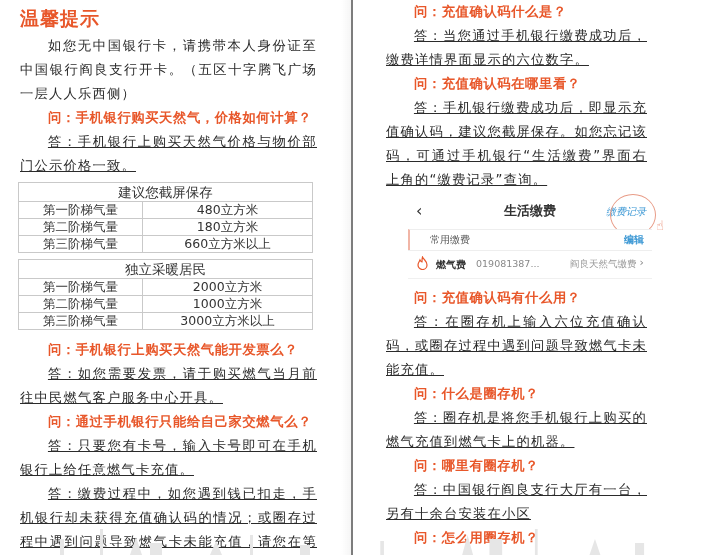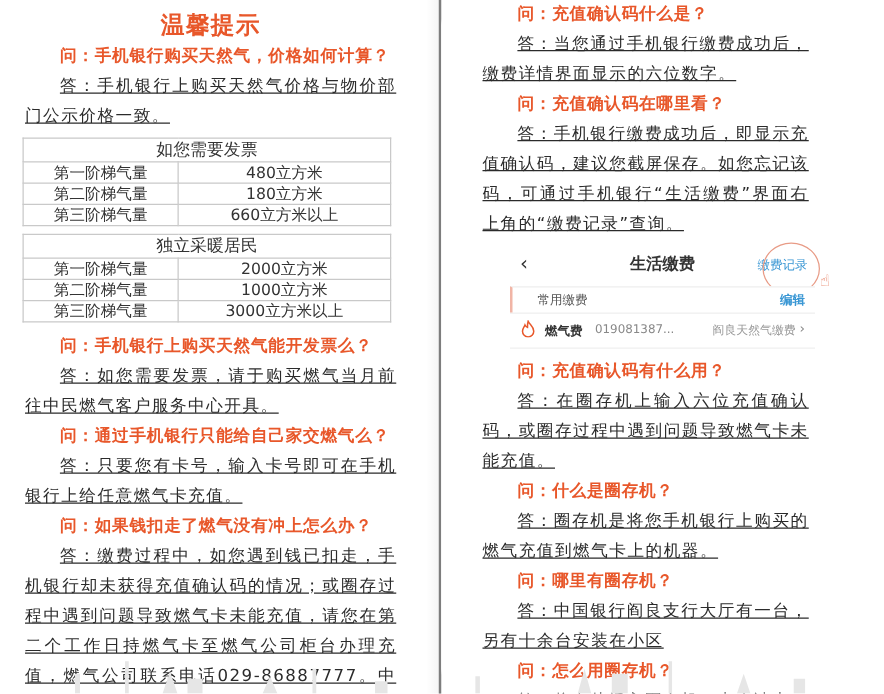--- a/index.html
+++ b/index.html
@@ -12,22 +12,22 @@
   .page { position:absolute; top:0; height:555px; overflow:hidden; background:#fff; }
   .page-left { left:0; width:352px; }
   .page-right { left:353px; width:322px;border-radius:20px; }
   .divider { position:absolute; left:351px; top:0; width:2px; height:555px; background:#7d7d7d; }
   .divider-shadow { position:absolute; left:341px; top:0; width:10px; height:555px; background:linear-gradient(to right, rgba(0,0,0,0), rgba(0,0,0,0.04)); }
 
   .content { position:absolute; left:20px; right:35px; top:0; }
   .page-right .content { left:33px; right:28px; }
 
   .title {
-    text-align:center; color:#e8572a; font-weight:bold;
-    font-size:19px; letter-spacing:1px; margin-top:6px; height:28px; line-height:28px;
+    text-align:left; color:#e8572a; font-weight:bold;
+    font-size:19px; letter-spacing:1px; margin-top:6px; height:28px; line-height:28px;font-family:Liberation Mono, monospace;
   }
   p { margin:0; font-size:13.3px; line-height:24px; letter-spacing:1.2px; text-align:justify; }
   p.indent { text-indent:2.1em; }
   .q { color:#e8572a; font-weight:bold; text-indent:2.1em; letter-spacing:0.6px; }
   .a { text-indent:2.1em;text-decoration:underline; }
 
   table.tier {
     width:295px; margin-left:-2px; border-collapse:collapse;
     font-size:12.5px; color:#333; margin-top:4px;
   }
@@ -39,21 +39,21 @@
   .tier-gap { height:6px; }
 
   
   .phone {
     position:relative; margin:4px 0 6px 22px; width:244px; height:84px; background:#fff;
     font-size:11px; color:#444;
   }
   .phone .hdr { position:relative; height:33px; }
   .phone .back { position:absolute; left:8px; top:5px; font-size:16px; color:#333; }
   .phone .ptitle { position:absolute; left:0; right:0; top:6px; text-align:center; font-size:13px; font-weight:bold; color:#333; }
-  .phone .rec { position:absolute; right:6px; top:9px; font-size:10px; color:#3a97d4; }
+  .phone .rec { position:absolute; right:6px; top:9px; font-size:10px; color:#3a97d4;font-style:italic; }
   .phone .circle { position:absolute; right:-4px; top:-2px; width:44px; height:40px; border:1px solid #e89b86; border-radius:50%; }
   .phone .hand { position:absolute; right:-12px; top:22px; font-size:13px; color:#e98a70; }
   .phone .sec { position:relative; height:20px; border-top:1px solid #eee; border-left:2px solid #f1b5a6; background:#fff; box-shadow:0 1px 0 #eee; }
   .phone .sec .l { position:absolute; left:20px; top:3px; font-size:10px; color:#555; }
   .phone .sec .r { position:absolute; right:8px; top:3px; font-size:10px; color:#3a97d4; font-weight:bold; }
   .phone .row { position:relative; height:28px; border-bottom:1px solid #f0f0f0; }
   .phone .row .ic { position:absolute; left:8px; top:6px; width:13px; height:14px; color:#e8572a; font-size:12px; line-height:14px; }
   .phone .row .n { position:absolute; left:28px; top:8px; font-size:10px; font-weight:bold; color:#333; }
   .phone .row .num { position:absolute; left:68px; top:8px; font-size:9.5px; color:#888; }
   .phone .row .org { position:absolute; left:128px; top:8px; font-size:9.5px; color:#999;margin-left:34px; }
@@ -61,27 +61,28 @@
 
   
   .skyline { position:absolute; left:0; bottom:0; width:100%; height:30px; pointer-events:none; }
 </style>
 </head>
 <body>
 
 <div class="page page-left">
   <div class="content">
     <div class="title">温馨提示</div>
+    <p class="indent">如您无中国银行卡，请携带本人身份证至中国银行阎良支行开卡。（五区十字腾飞广场一层人人乐西侧）</p>
     <p class="q">问：手机银行购买天然气，价格如何计算？</p>
     <p class="a">答：手机银行上购买天然气价格与物价部门公示价格一致。</p>
 
     <table class="tier">
       <tbody>
           <tr>
-            <th colspan="2">如您需要发票</th>
+            <th colspan="2">建议您截屏保存</th>
           </tr>
       <tr>
         <td class="lbl">第一阶梯气量</td>
         <td>480立方米</td>
       </tr>
       <tr>
         <td class="lbl">第二阶梯气量</td>
         <td>180立方米</td>
       </tr>
       <tr>
@@ -109,21 +110,20 @@
         <td>3000立方米以上</td>
       </tr>
     </tbody>
       </table>
 
     <div style="height:8px"></div>
     <p class="q">问：手机银行上购买天然气能开发票么？</p>
     <p class="a">答：如您需要发票，请于购买燃气当月前往中民燃气客户服务中心开具。</p>
     <p class="q">问：通过手机银行只能给自己家交燃气么？</p>
     <p class="a">答：只要您有卡号，输入卡号即可在手机银行上给任意燃气卡充值。</p>
-    <p class="q">问：如果钱扣走了燃气没有冲上怎么办？</p>
     <p class="a">答：缴费过程中，如您遇到钱已扣走，手机银行却未获得充值确认码的情况；或圈存过程中遇到问题导致燃气卡未能充值，请您在第二个工作日持燃气卡至燃气公司柜台办理充值，燃气公司联系电话029-86887777。中国银行阎良支行联系电话029-86871179</p>
   </div>
   <svg class="skyline" viewBox="0 0 352 30" preserveAspectRatio="none">
     <g fill="#e6e6e6">
       <rect x="60" y="14" width="4" height="16"></rect>
         <rect x="100" y="4" width="3" height="26"></rect>
       <polygon points="130,30 136,12 142,30"></polygon>
         <rect x="150" y="18" width="12" height="12"></rect>
       <polygon points="210,30 216,16 222,30"></polygon>
         <rect x="250" y="10" width="3" height="20"></rect>

